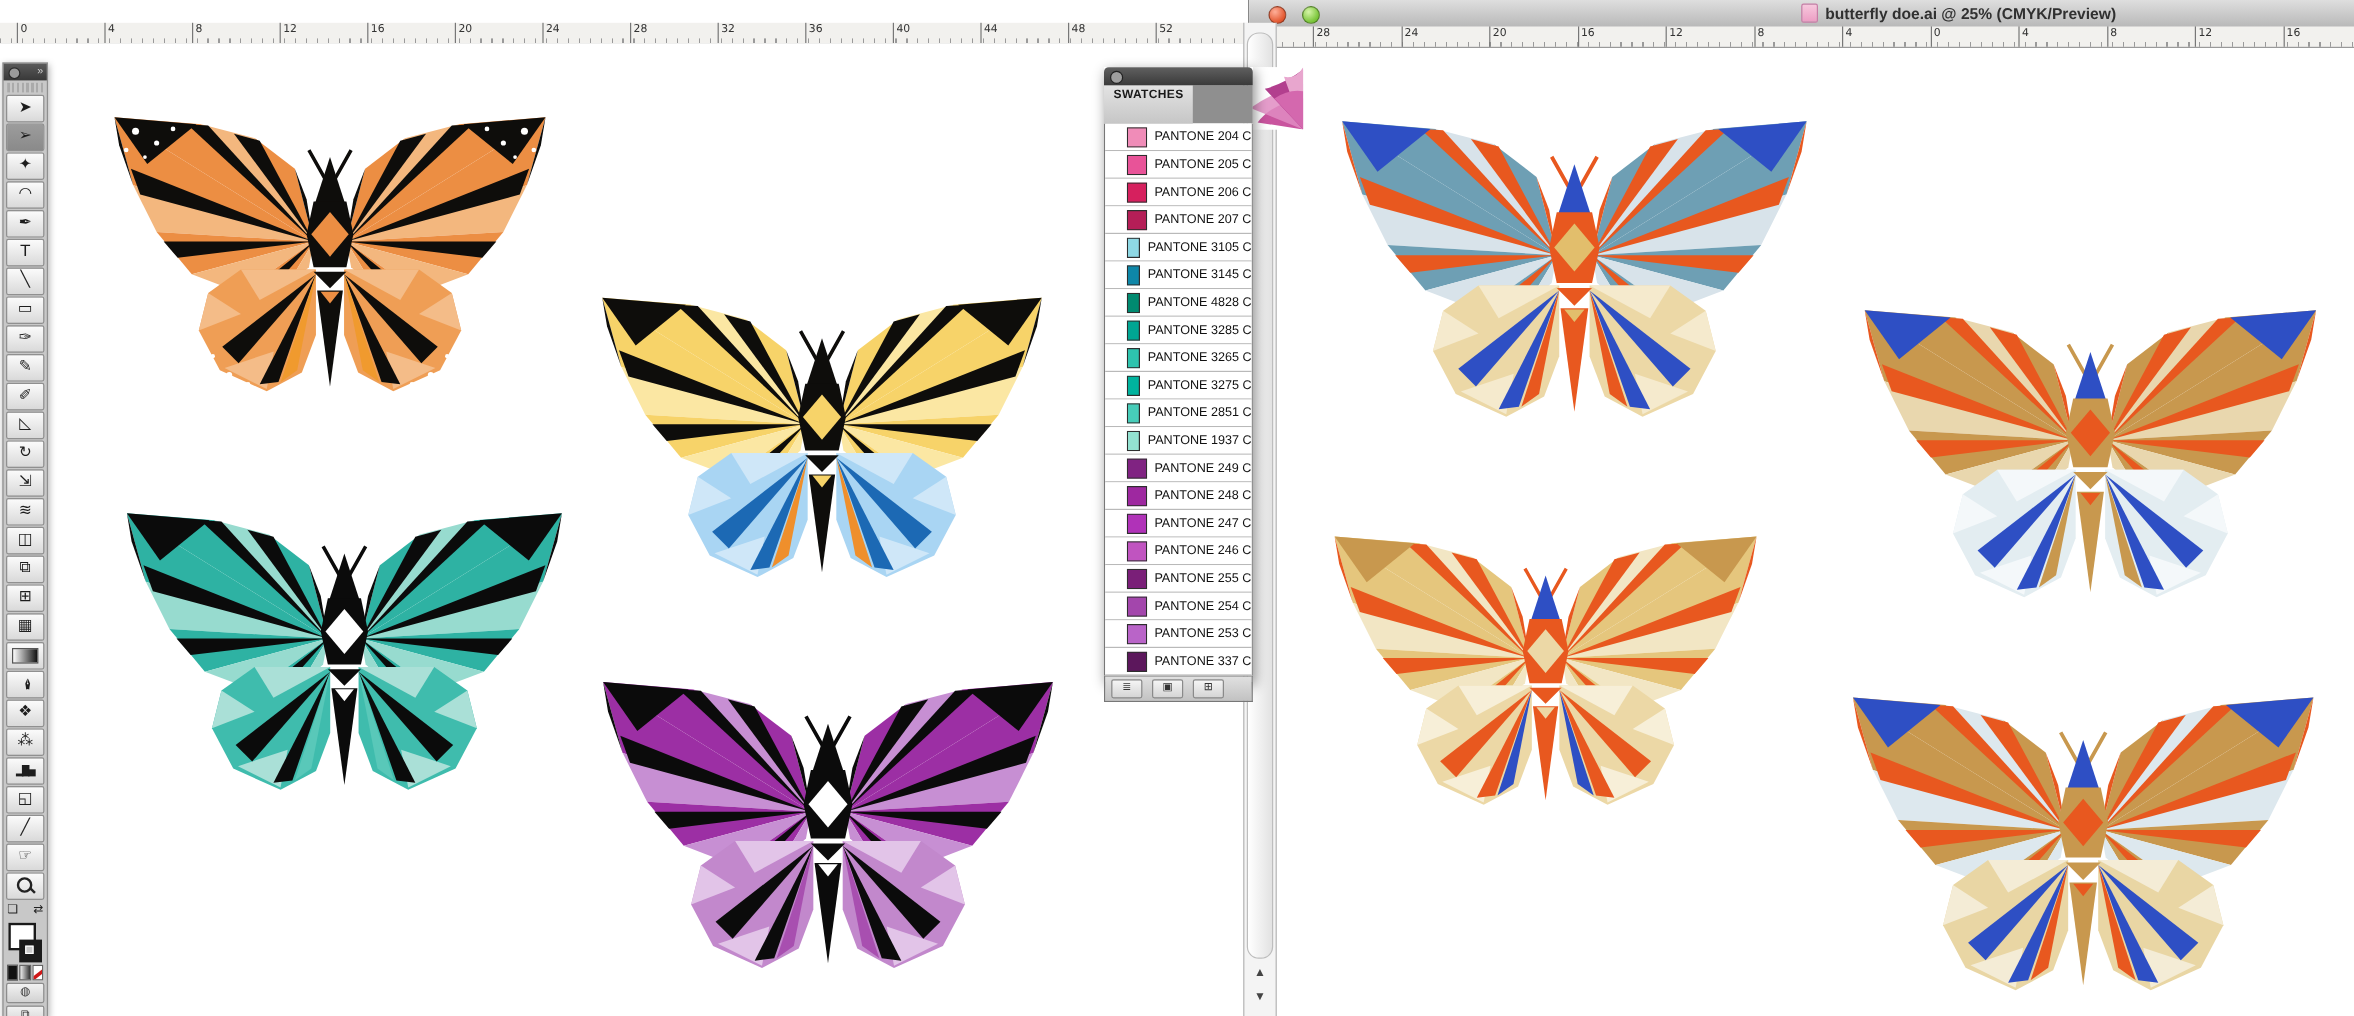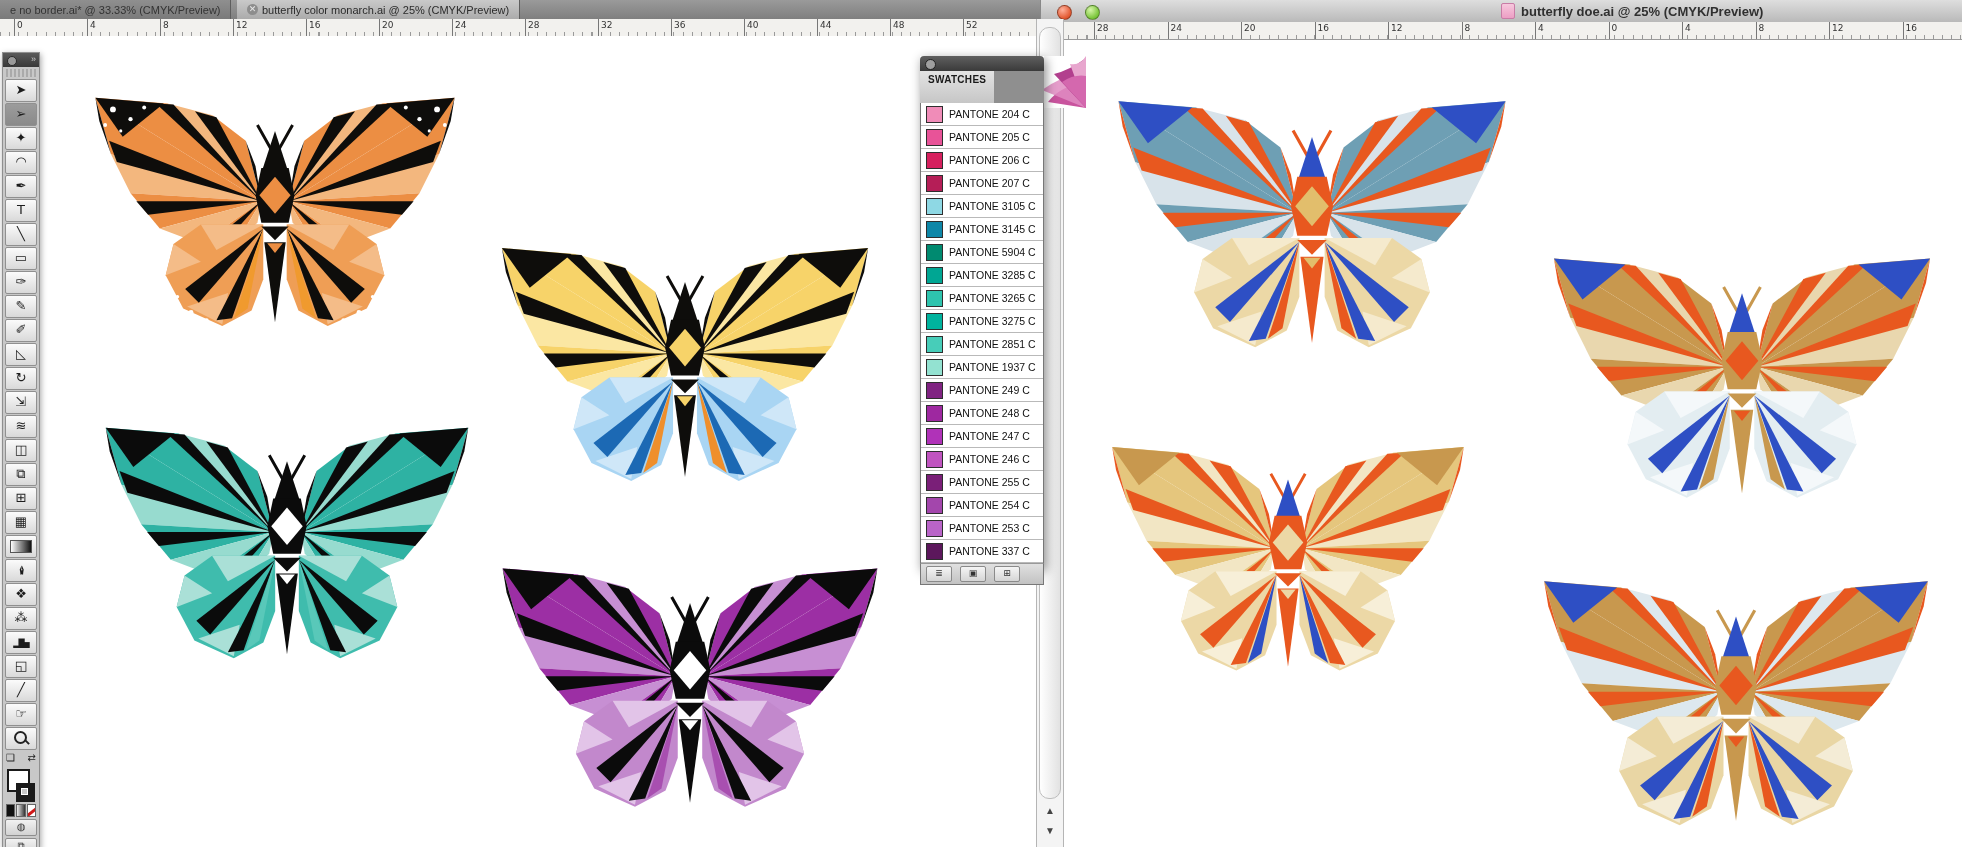--- a/index.html
+++ b/index.html
@@ -70,44 +70,35 @@
   
   #flower{position:absolute;left:1040px;top:56px;width:46px;height:52px;z-index:25;background:#fff;}
 
   
   #swatchesPanel{position:absolute;left:920px;top:56px;width:124px;height:512px;z-index:50;box-shadow:2px 3px 10px rgba(0,0,0,.45);}
   #swHeader{height:15px;background:linear-gradient(#606060,#3a3a3a);border-radius:4px 4px 0 0;position:relative;}
   #swHeader .dot{position:absolute;left:5px;top:3px;width:9px;height:9px;border-radius:50%;background:#9f9f9f;border:1px solid #222;}
   #swTabs{height:32px;background:#8f8f8f;display:flex;}
   #swTab{background:linear-gradient(#e3e3e3,#c6c6c6);padding:0 8px;font-size:10px;font-weight:bold;color:#1a1a1a;line-height:17px;letter-spacing:.3px;}
   #swList{background:#fff;border-left:1px solid #777;border-right:1px solid #777;}
-  .swRow{height:22px;display:flex;align-items:center;gap:6px;border-bottom:1px solid #b9b9b9;background:#fff;padding-left:5px;}
+  .swRow{height:22px;display:flex;align-items:center;gap:6px;border-bottom:1px solid #b9b9b9;background:#fff;padding-left:18px;}
   .swChip{width:15px;height:15px;border:1px solid #2e2e2e;outline:1px solid #fff;}
   .swName{font-size:10.5px;color:#111;white-space:nowrap;}
   #swFooter{height:20px;background:linear-gradient(#e0e0e0,#c2c2c2);border:1px solid #777;border-top:1px solid #999;display:flex;align-items:center;gap:8px;padding:0 5px;}
   .swFootBtn{width:24px;height:14px;background:linear-gradient(#f5f5f5,#d5d5d5);border:1px solid #8a8a8a;border-radius:2px;font-size:9px;line-height:13px;text-align:center;color:#333;font-family:"DejaVu Sans",sans-serif;}
 
   .bfly{position:absolute;}
   .bfly svg{display:block;width:100%;height:100%;}
 </style>
 </head>
 <body>
 
 <div id="screen">
 
   <div id="leftWin">
-    <div id="leftTabbar">
-        <div class="tab inactive" style="left: 0px;">
-          <span>e no border.ai* @ 33.33% (CMYK/Preview)</span>
-        </div>
-        <div class="tab active" style="left: 237px;">
-          <span class="closeGlyph">✕</span>
-          <span>butterfly color monarch.ai @ 25% (CMYK/Preview)</span>
-        </div>
-      </div>
     <div id="leftRuler" class="ruler">
         <div class="rmajor" style="left:14px"></div>
         <div class="rlabel" style="left:17px">0</div>
         <div class="rmajor" style="left:87px"></div>
         <div class="rlabel" style="left:90px">4</div>
         <div class="rmajor" style="left:160px"></div>
         <div class="rlabel" style="left:163px">8</div>
         <div class="rmajor" style="left:233px"></div>
         <div class="rlabel" style="left:236px">12</div>
         <div class="rmajor" style="left:306px"></div>
@@ -798,21 +789,21 @@
         <div class="swRow">
           <span class="swChip" style="background:#8ED8E4"></span>
           <span class="swName">PANTONE 3105 C</span>
         </div>
         <div class="swRow">
           <span class="swChip" style="background:#0E87A8"></span>
           <span class="swName">PANTONE 3145 C</span>
         </div>
         <div class="swRow">
           <span class="swChip" style="background:#008A70"></span>
-          <span class="swName">PANTONE 5904 C</span>
+          <span class="swName">PANTONE 4828 C</span>
         </div>
         <div class="swRow">
           <span class="swChip" style="background:#00A693"></span>
           <span class="swName">PANTONE 3285 C</span>
         </div>
         <div class="swRow">
           <span class="swChip" style="background:#2EC4AE"></span>
           <span class="swName">PANTONE 3265 C</span>
         </div>
         <div class="swRow">

